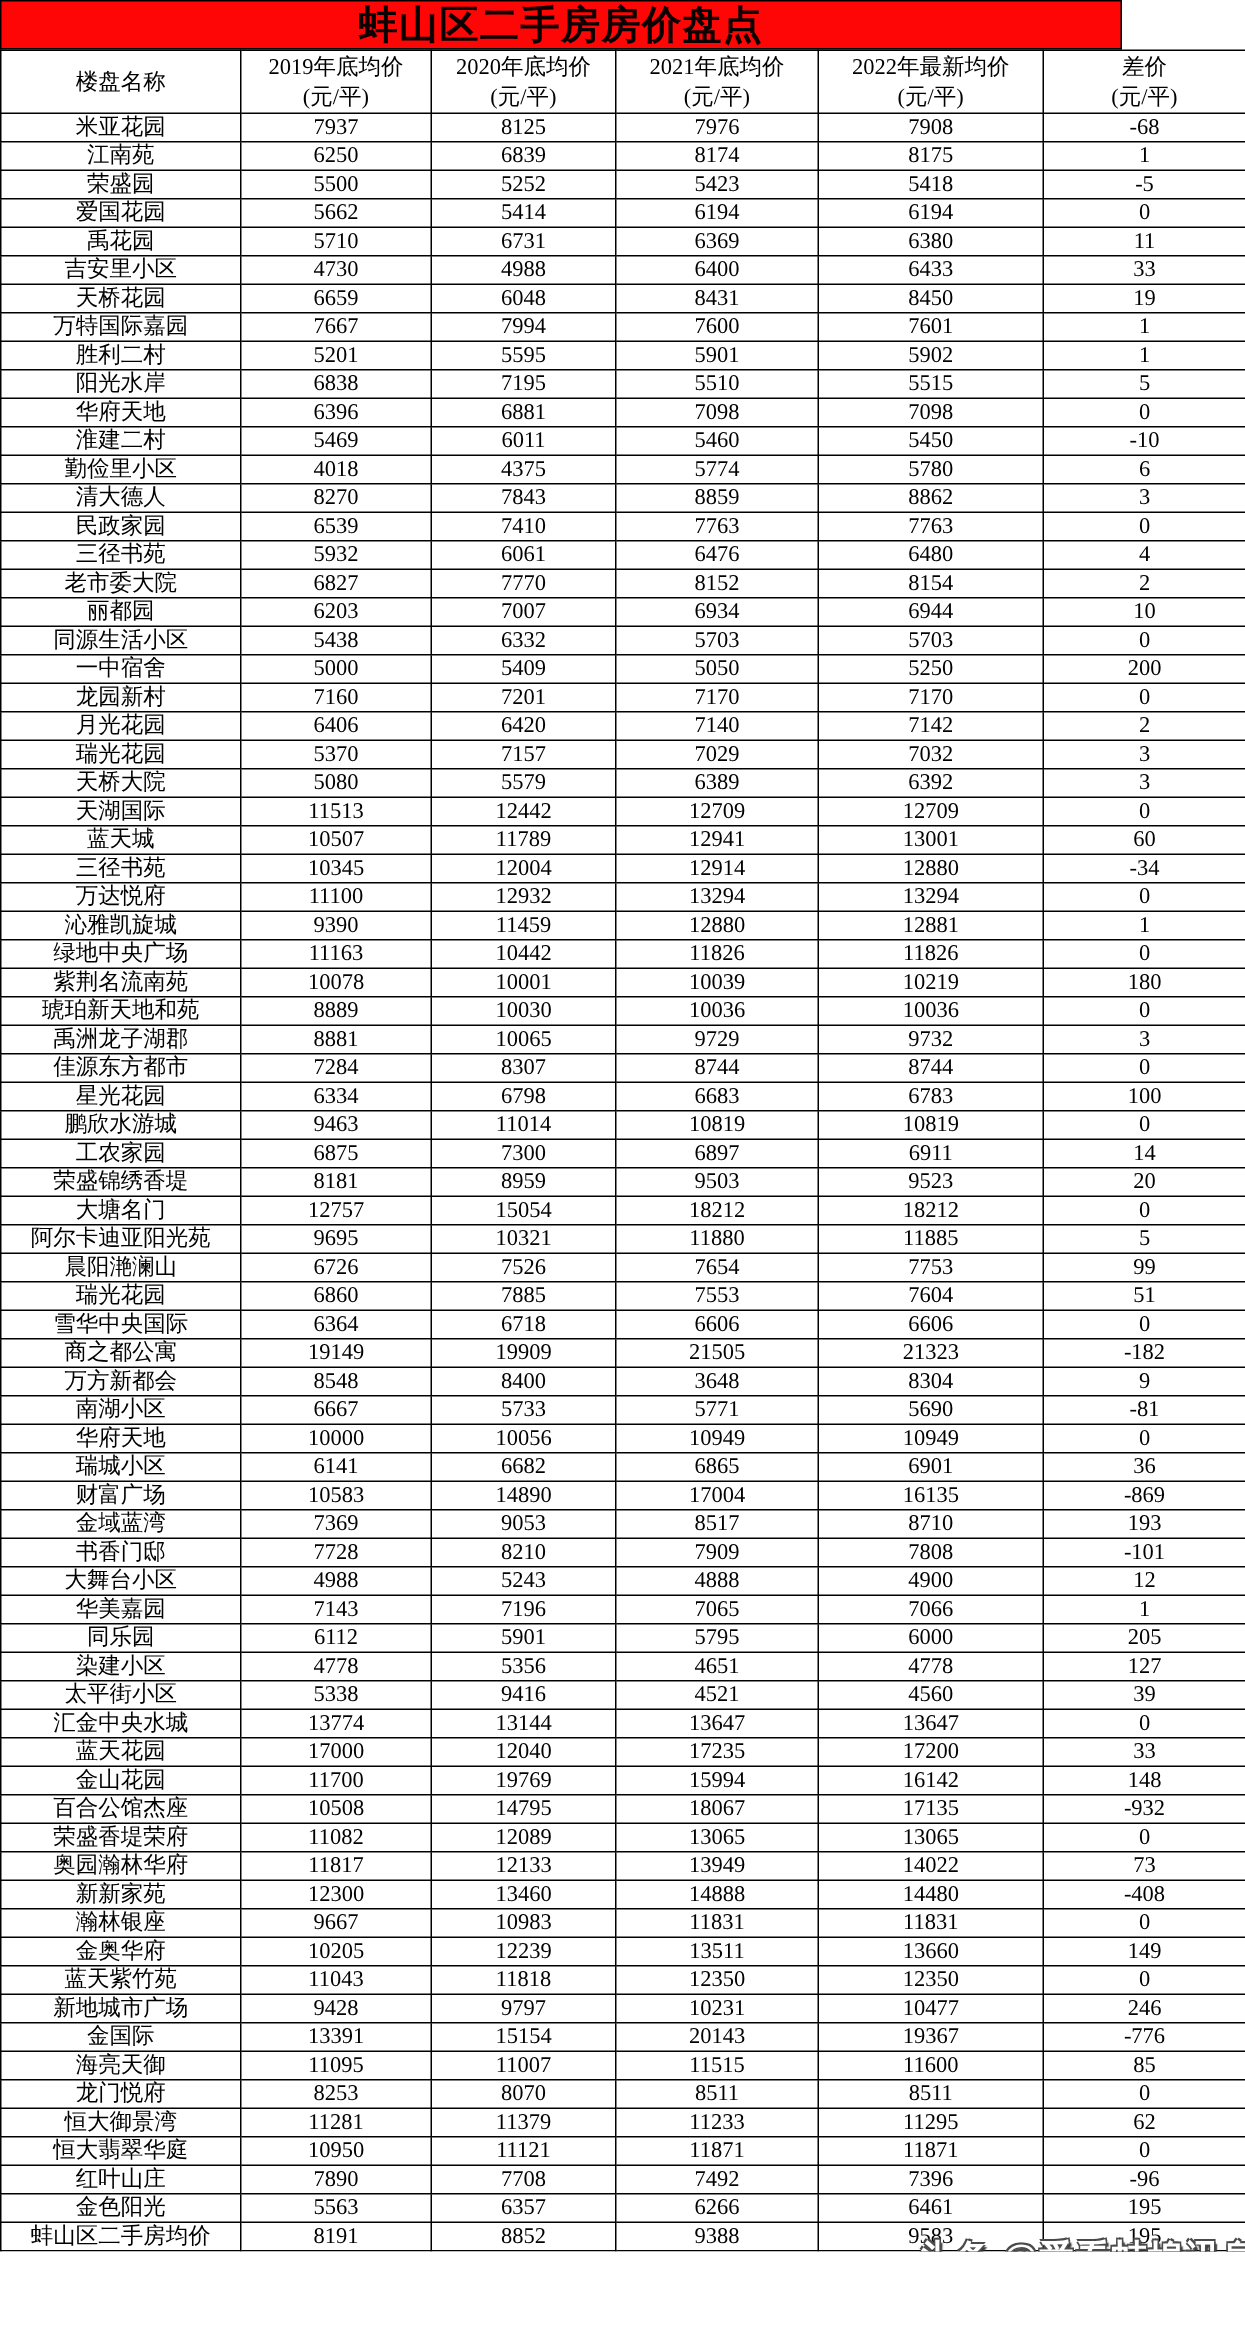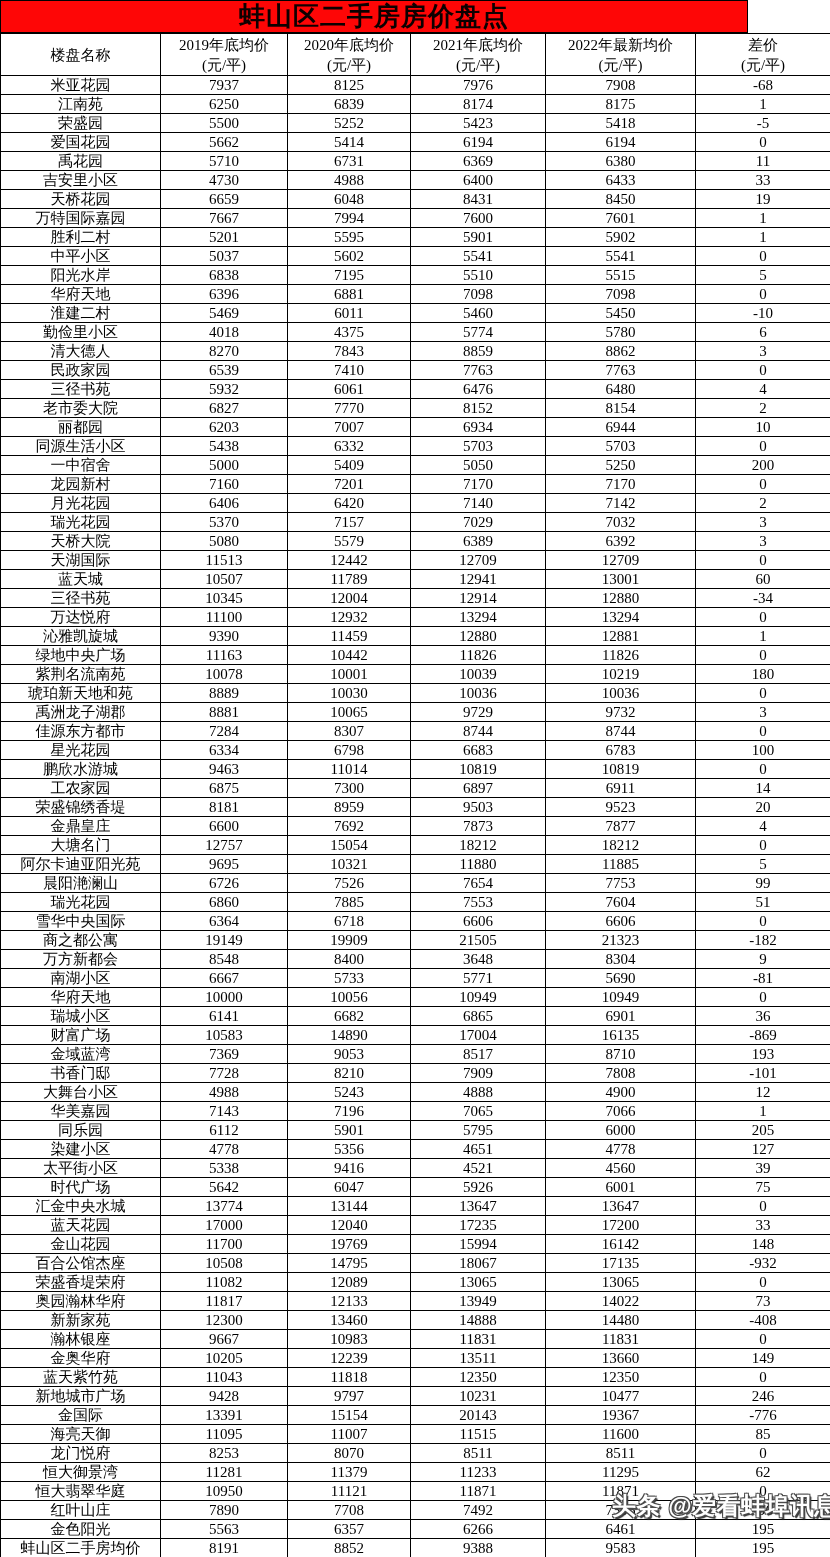--- a/index.html
+++ b/index.html
@@ -174,28 +174,20 @@
         </tr>
         <tr>
           <td>胜利二村</td>
           <td>5201</td>
           <td>5595</td>
           <td>5901</td>
           <td>5902</td>
           <td>1</td>
         </tr>
         <tr>
-          <td>中平小区</td>
-          <td>5037</td>
-          <td>5602</td>
-          <td>5541</td>
-          <td>5541</td>
-          <td>0</td>
-        </tr>
-        <tr>
           <td>阳光水岸</td>
           <td>6838</td>
           <td>7195</td>
           <td>5510</td>
           <td>5515</td>
           <td>5</td>
         </tr>
         <tr>
           <td>华府天地</td>
           <td>6396</td>
@@ -414,28 +406,20 @@
         </tr>
         <tr>
           <td>荣盛锦绣香堤</td>
           <td>8181</td>
           <td>8959</td>
           <td>9503</td>
           <td>9523</td>
           <td>20</td>
         </tr>
         <tr>
-          <td>金鼎皇庄</td>
-          <td>6600</td>
-          <td>7692</td>
-          <td>7873</td>
-          <td>7877</td>
-          <td>4</td>
-        </tr>
-        <tr>
           <td>大塘名门</td>
           <td>12757</td>
           <td>15054</td>
           <td>18212</td>
           <td>18212</td>
           <td>0</td>
         </tr>
         <tr>
           <td>阿尔卡迪亚阳光苑</td>
           <td>9695</td>
@@ -564,28 +548,20 @@
           <td>4778</td>
           <td>127</td>
         </tr>
         <tr>
           <td>太平街小区</td>
           <td>5338</td>
           <td>9416</td>
           <td>4521</td>
           <td>4560</td>
           <td>39</td>
-        </tr>
-        <tr>
-          <td>时代广场</td>
-          <td>5642</td>
-          <td>6047</td>
-          <td>5926</td>
-          <td>6001</td>
-          <td>75</td>
         </tr>
         <tr>
           <td>汇金中央水城</td>
           <td>13774</td>
           <td>13144</td>
           <td>13647</td>
           <td>13647</td>
           <td>0</td>
         </tr>
         <tr>

